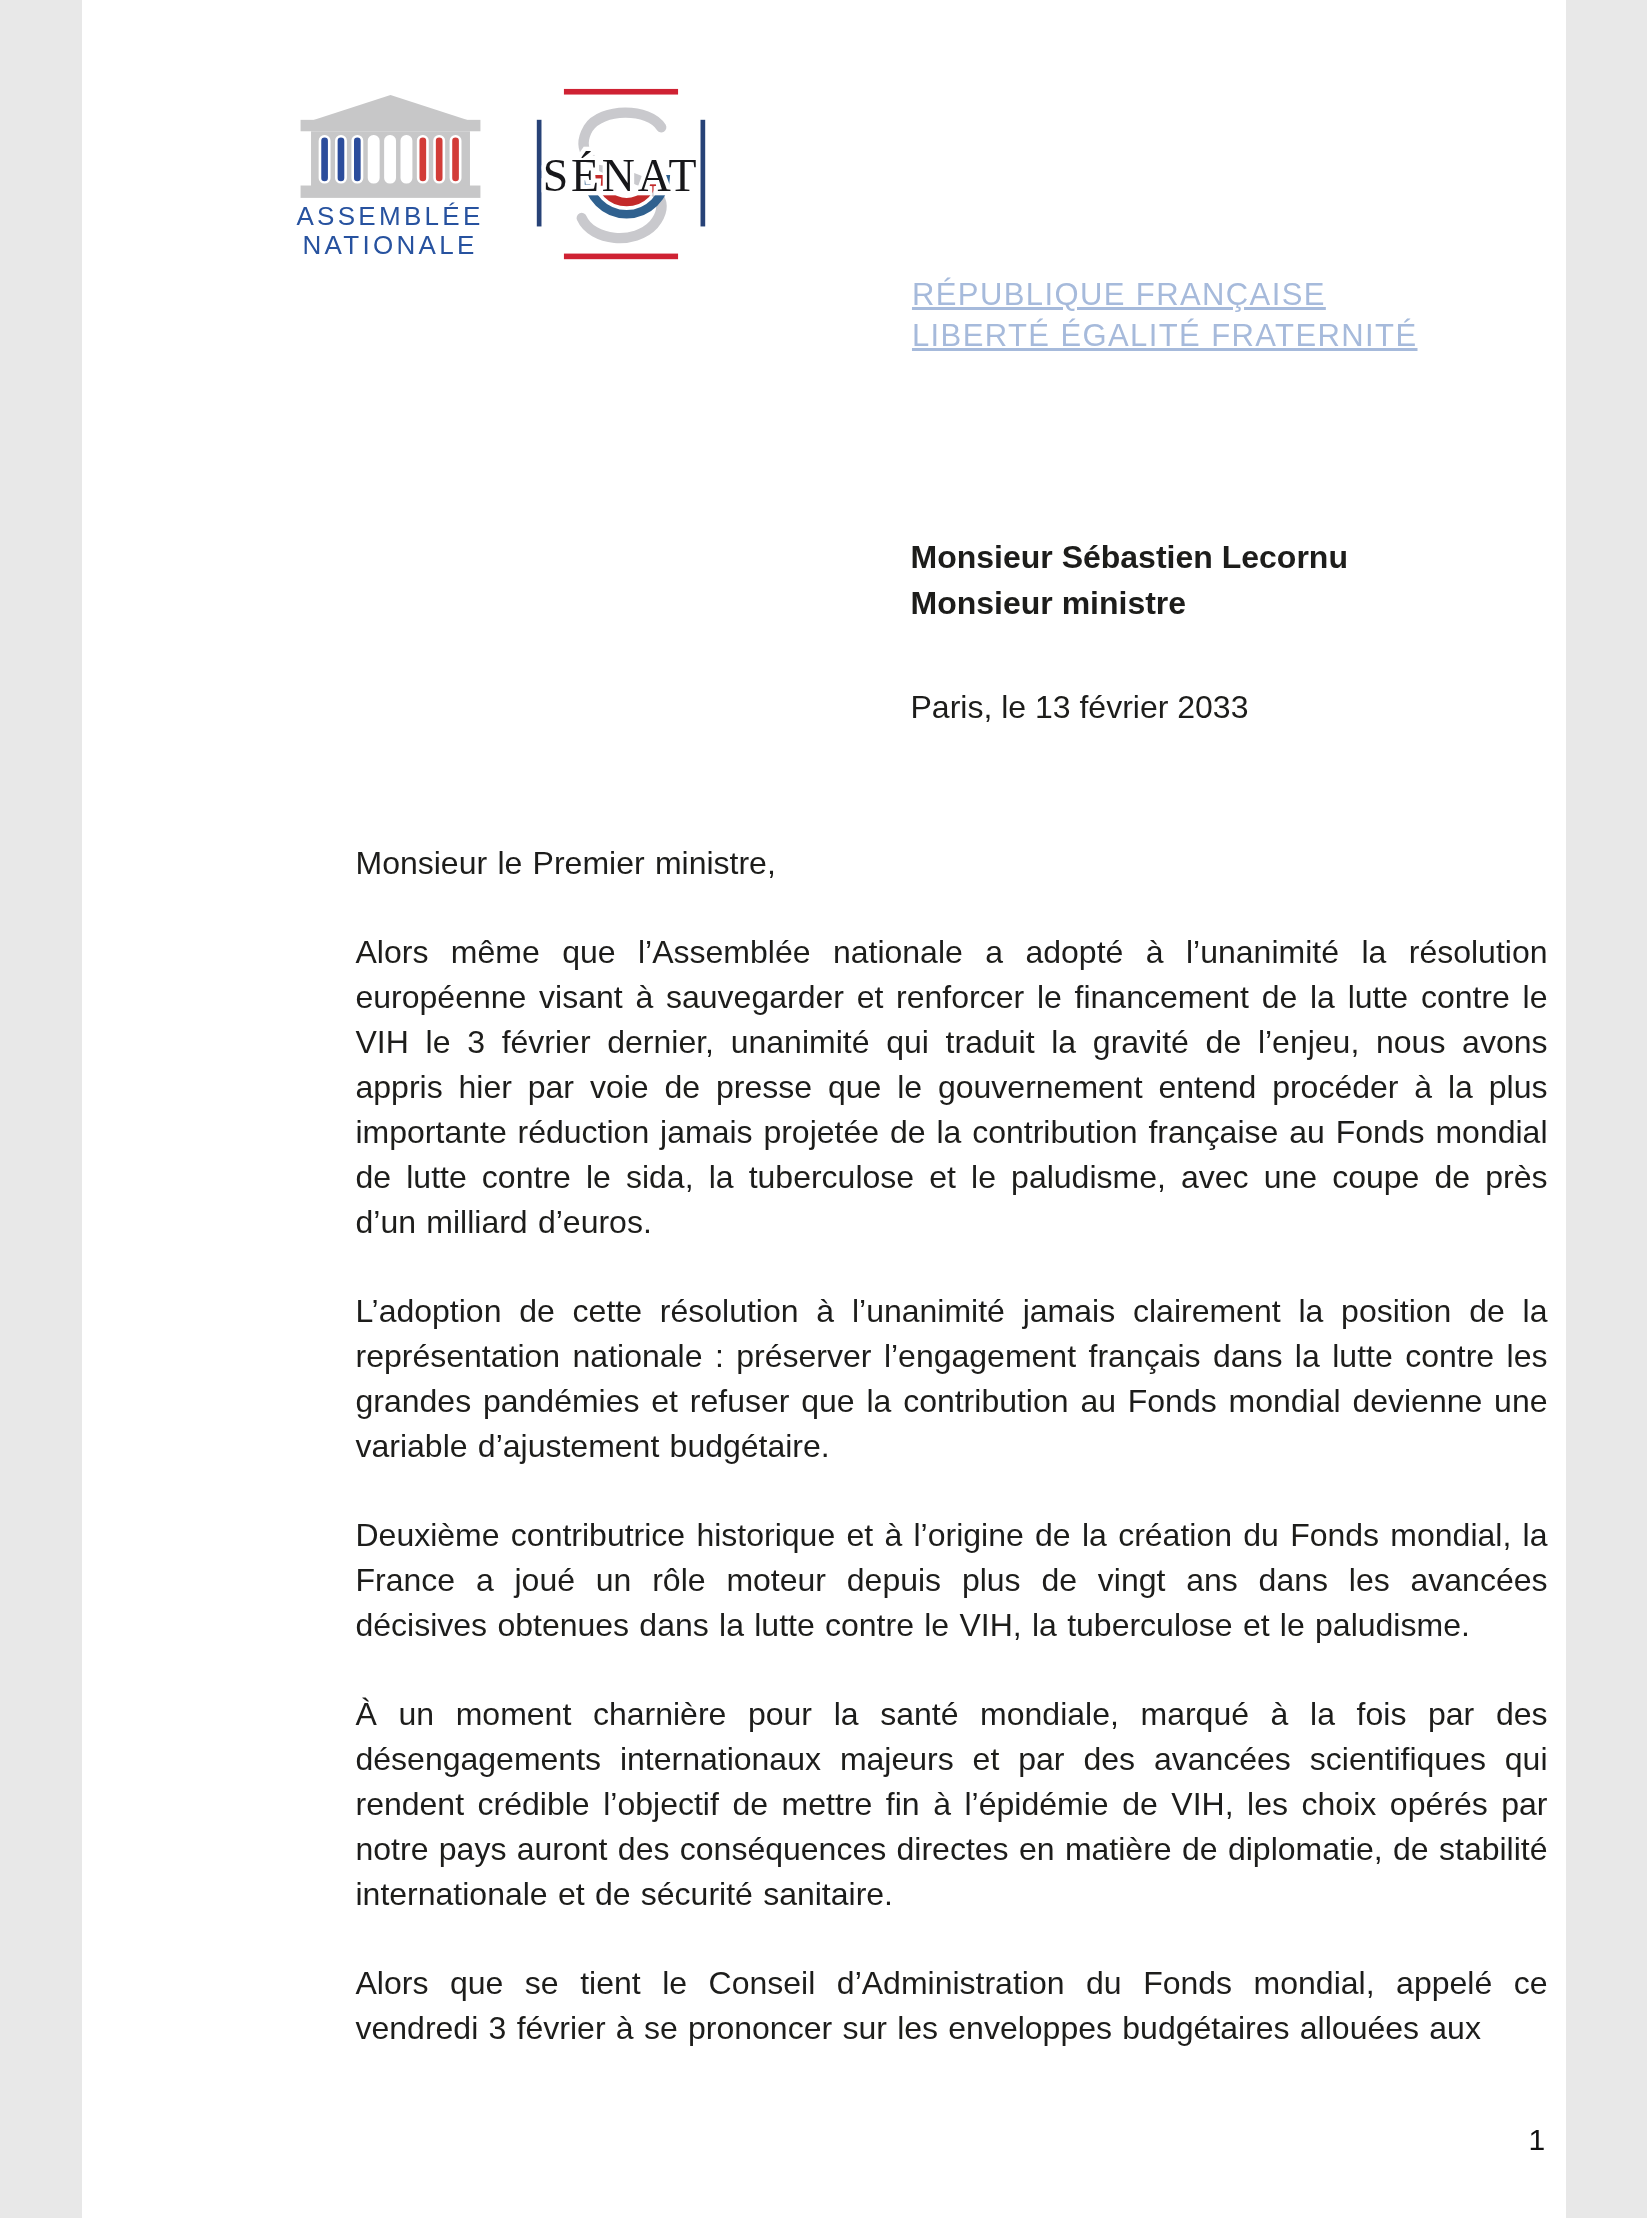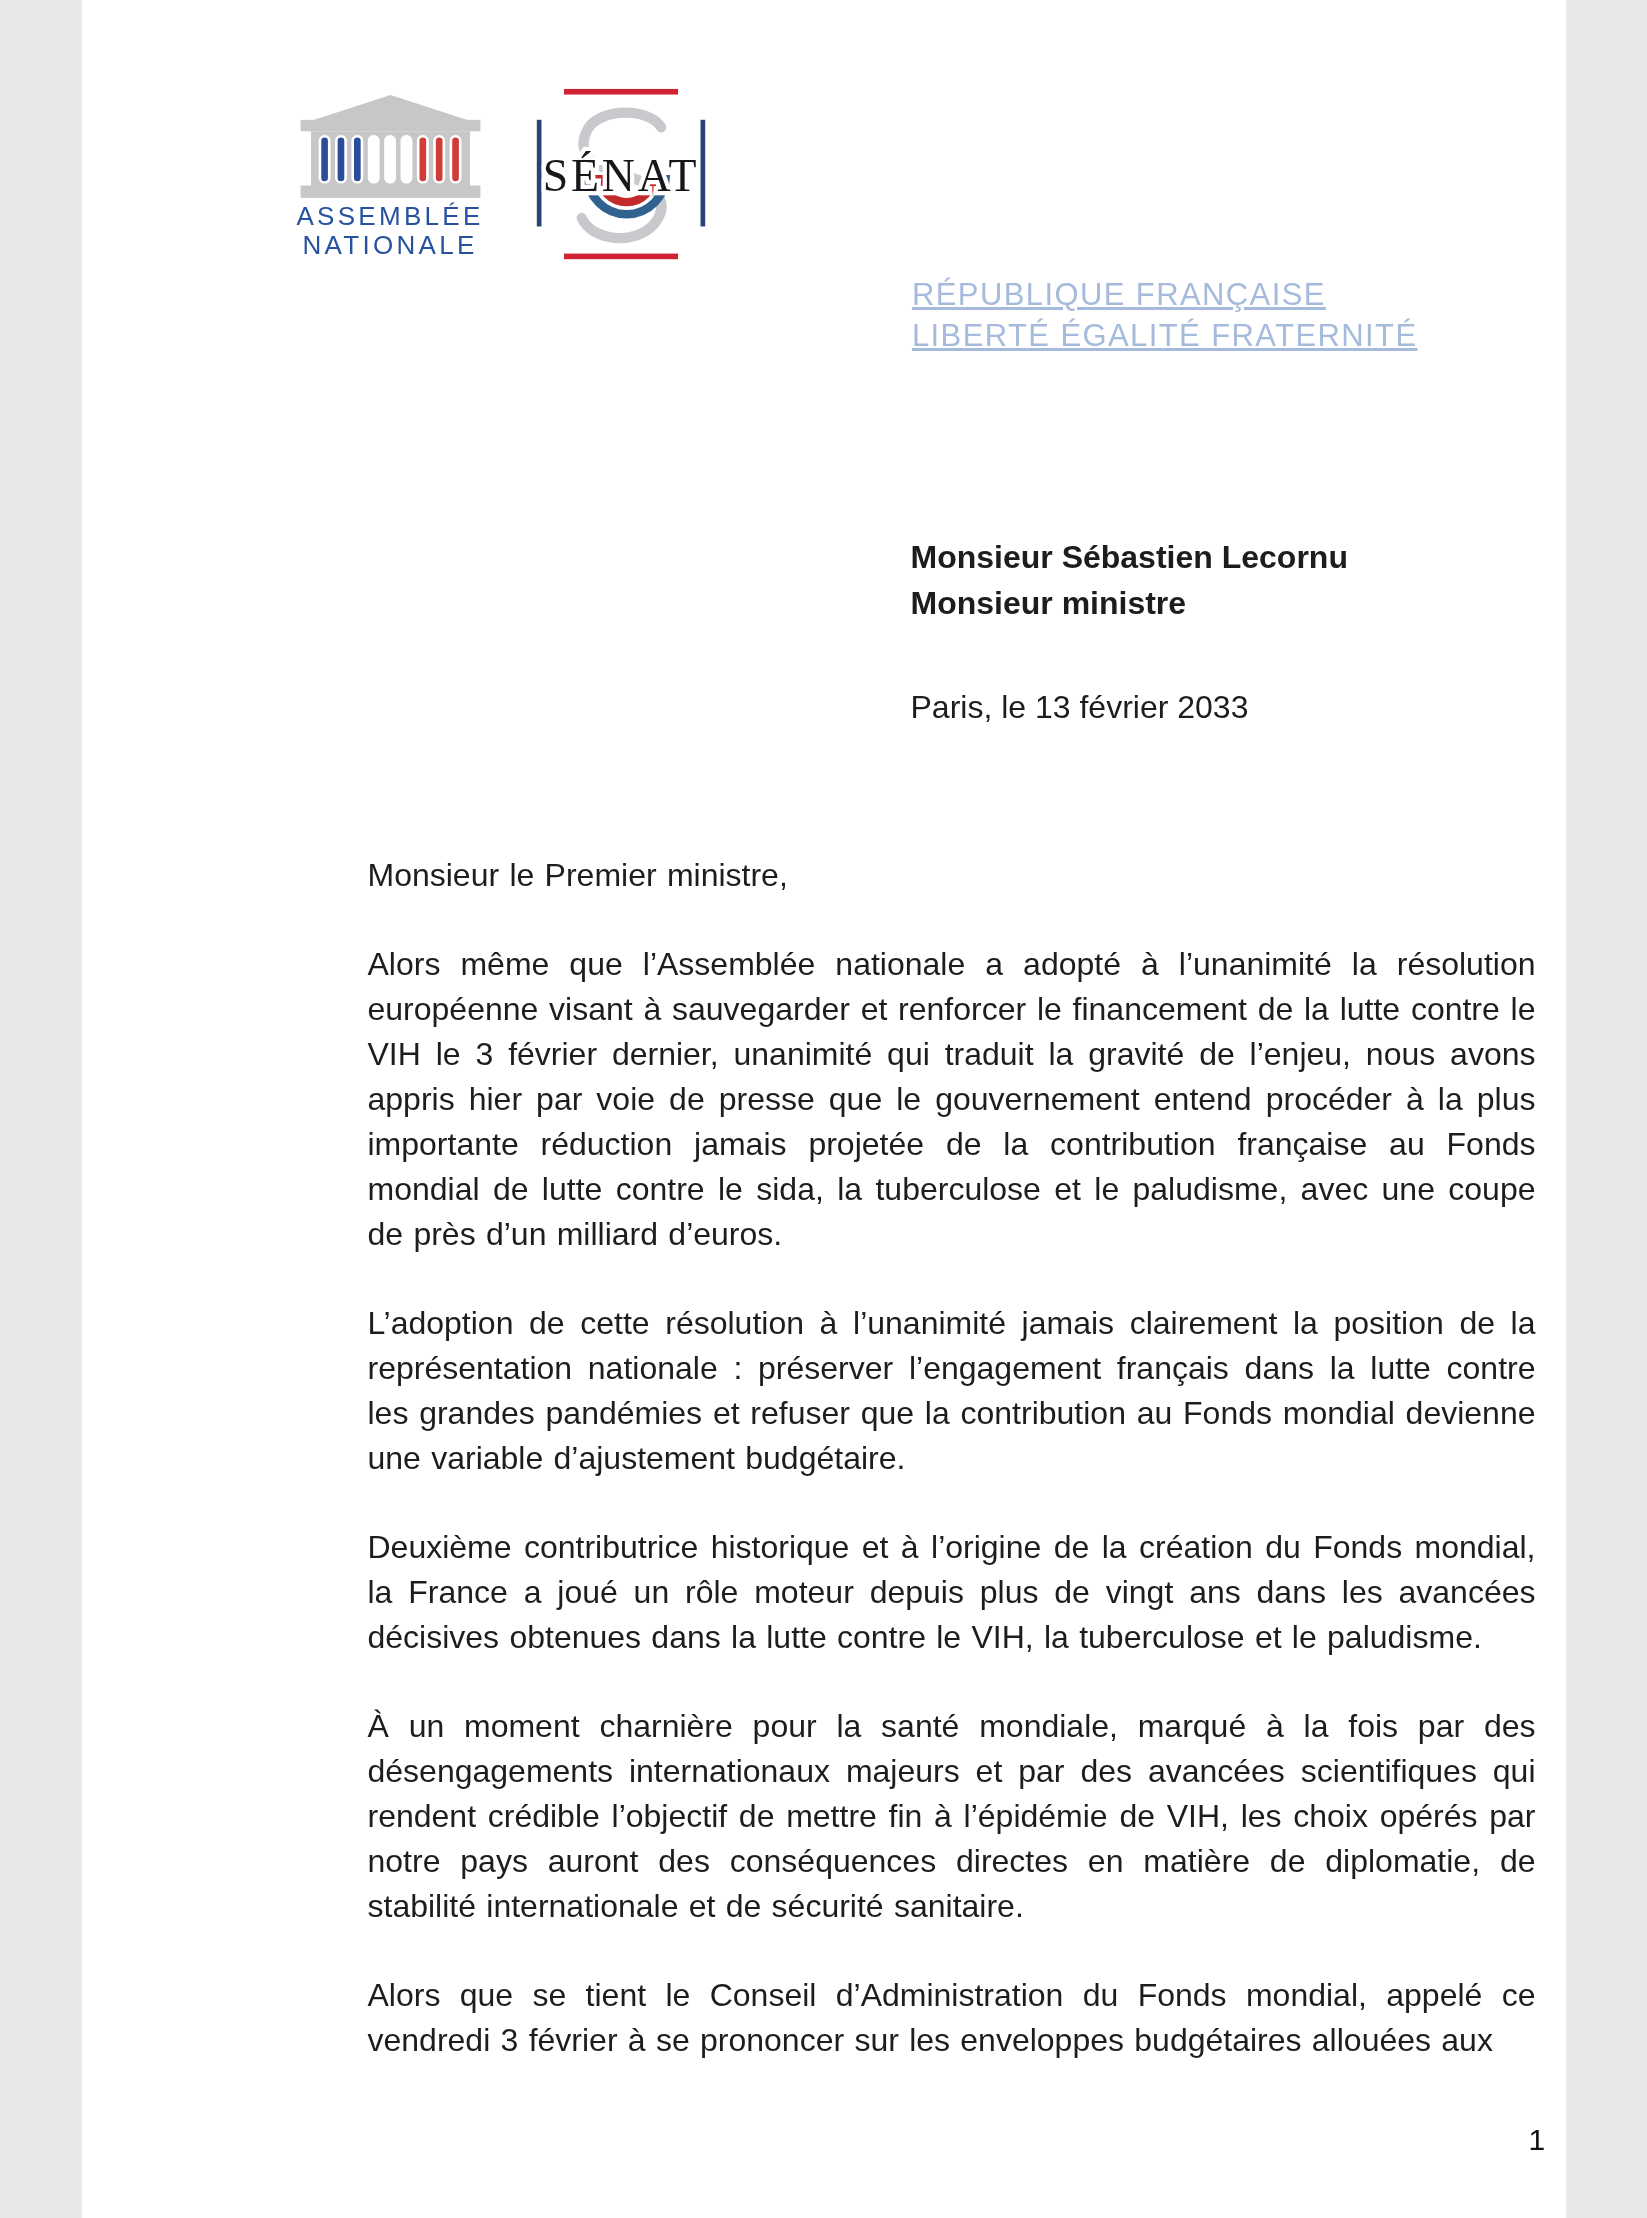--- a/index.html
+++ b/index.html
@@ -58,21 +58,21 @@
   
   .addressee{position:absolute;left:829px;top:534px;font-size:32px;line-height:46px;font-weight:700;}
   .dateline{position:absolute;left:829px;top:689px;font-size:32px;}
 
   
   .body{
     position:absolute;left:274px;top:841px;width:1192px;
     font-size:32px;line-height:45px;
     word-spacing:1.4px;
   }
-  .body p{margin:12px;text-align:justify;}
+  .body p{margin:0;text-align:justify;}
   .salutation{margin-bottom:31px !important;text-align:left !important;}
   .paragraphs p{margin-top:44px !important;}
 
   .pagenum{position:absolute;left:1447px;top:2123px;font-size:30px;color:#111;}
 </style>
 </head>
 <body>
 
 <div class="page">
 

